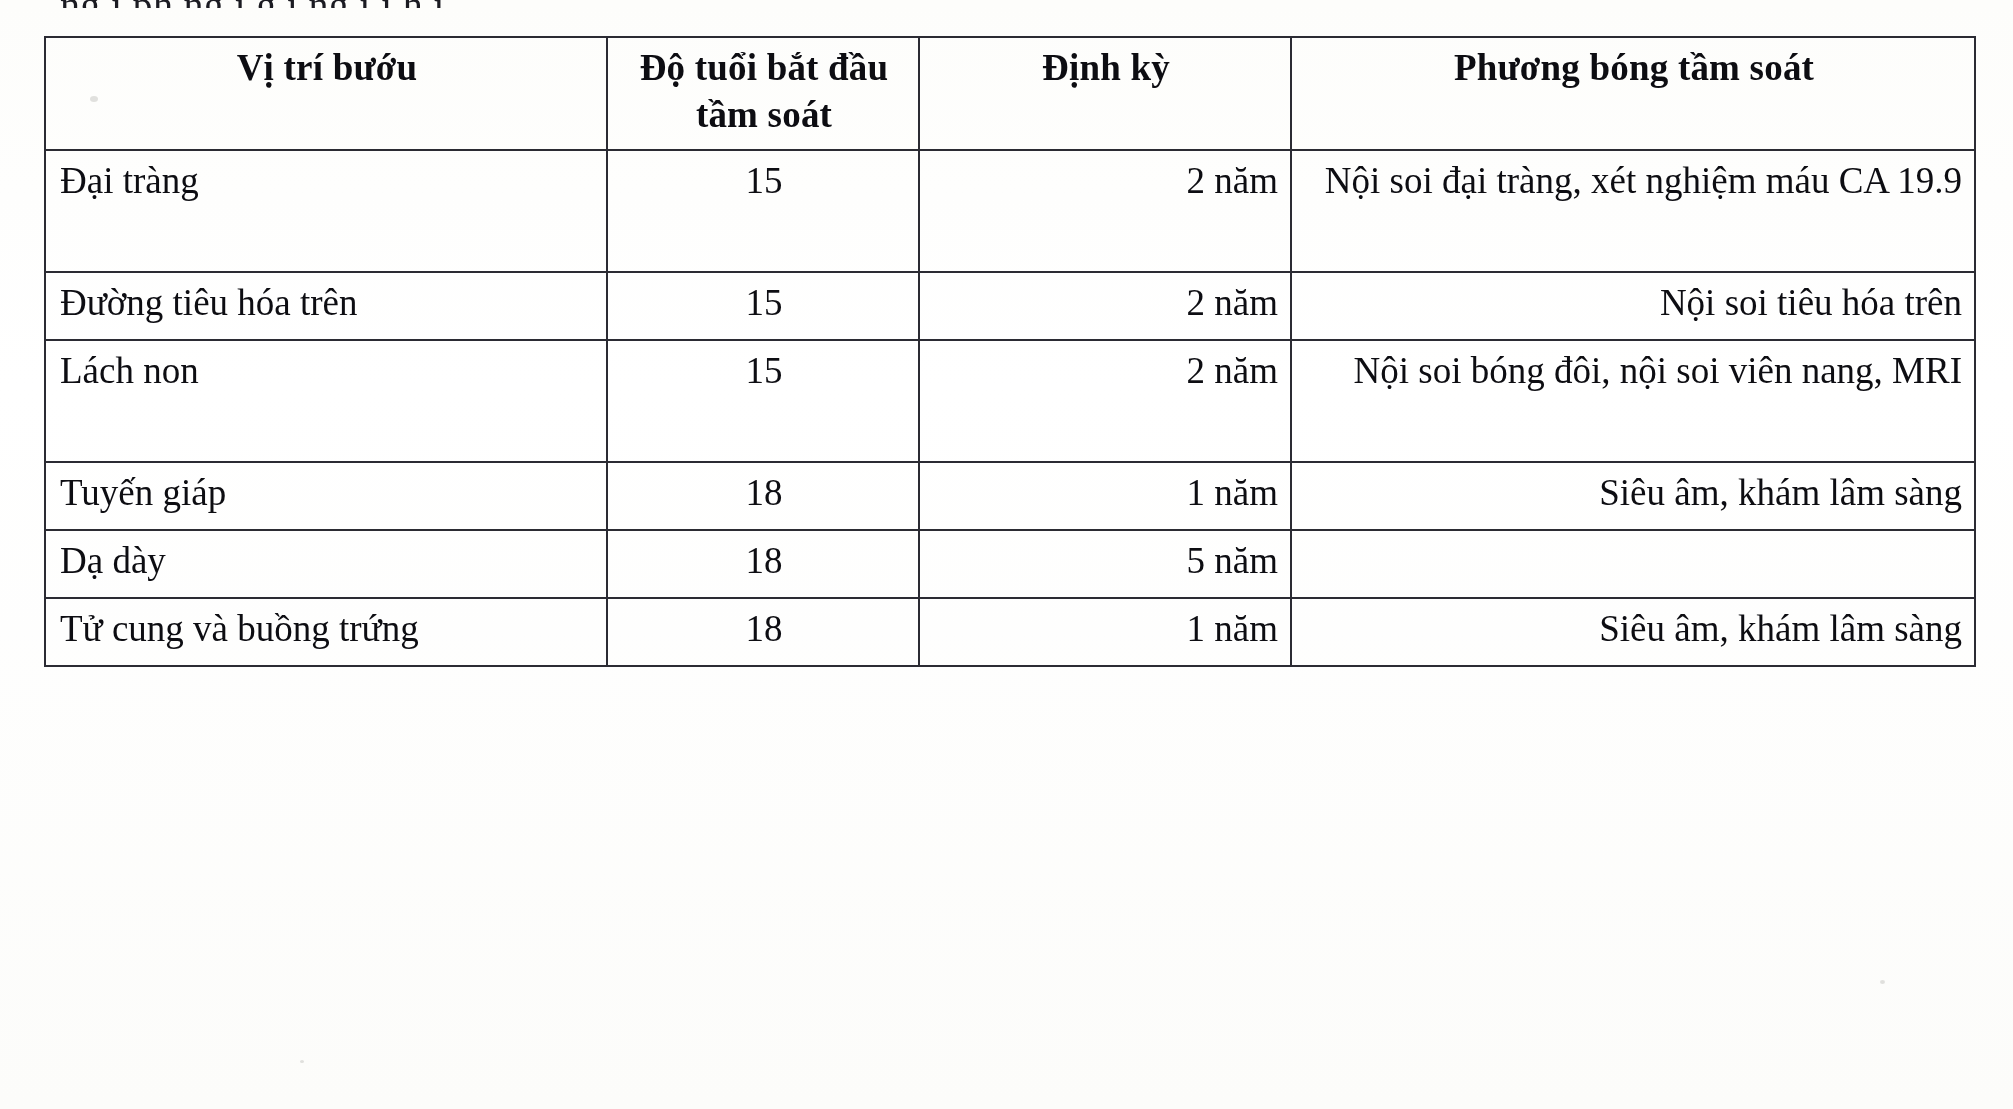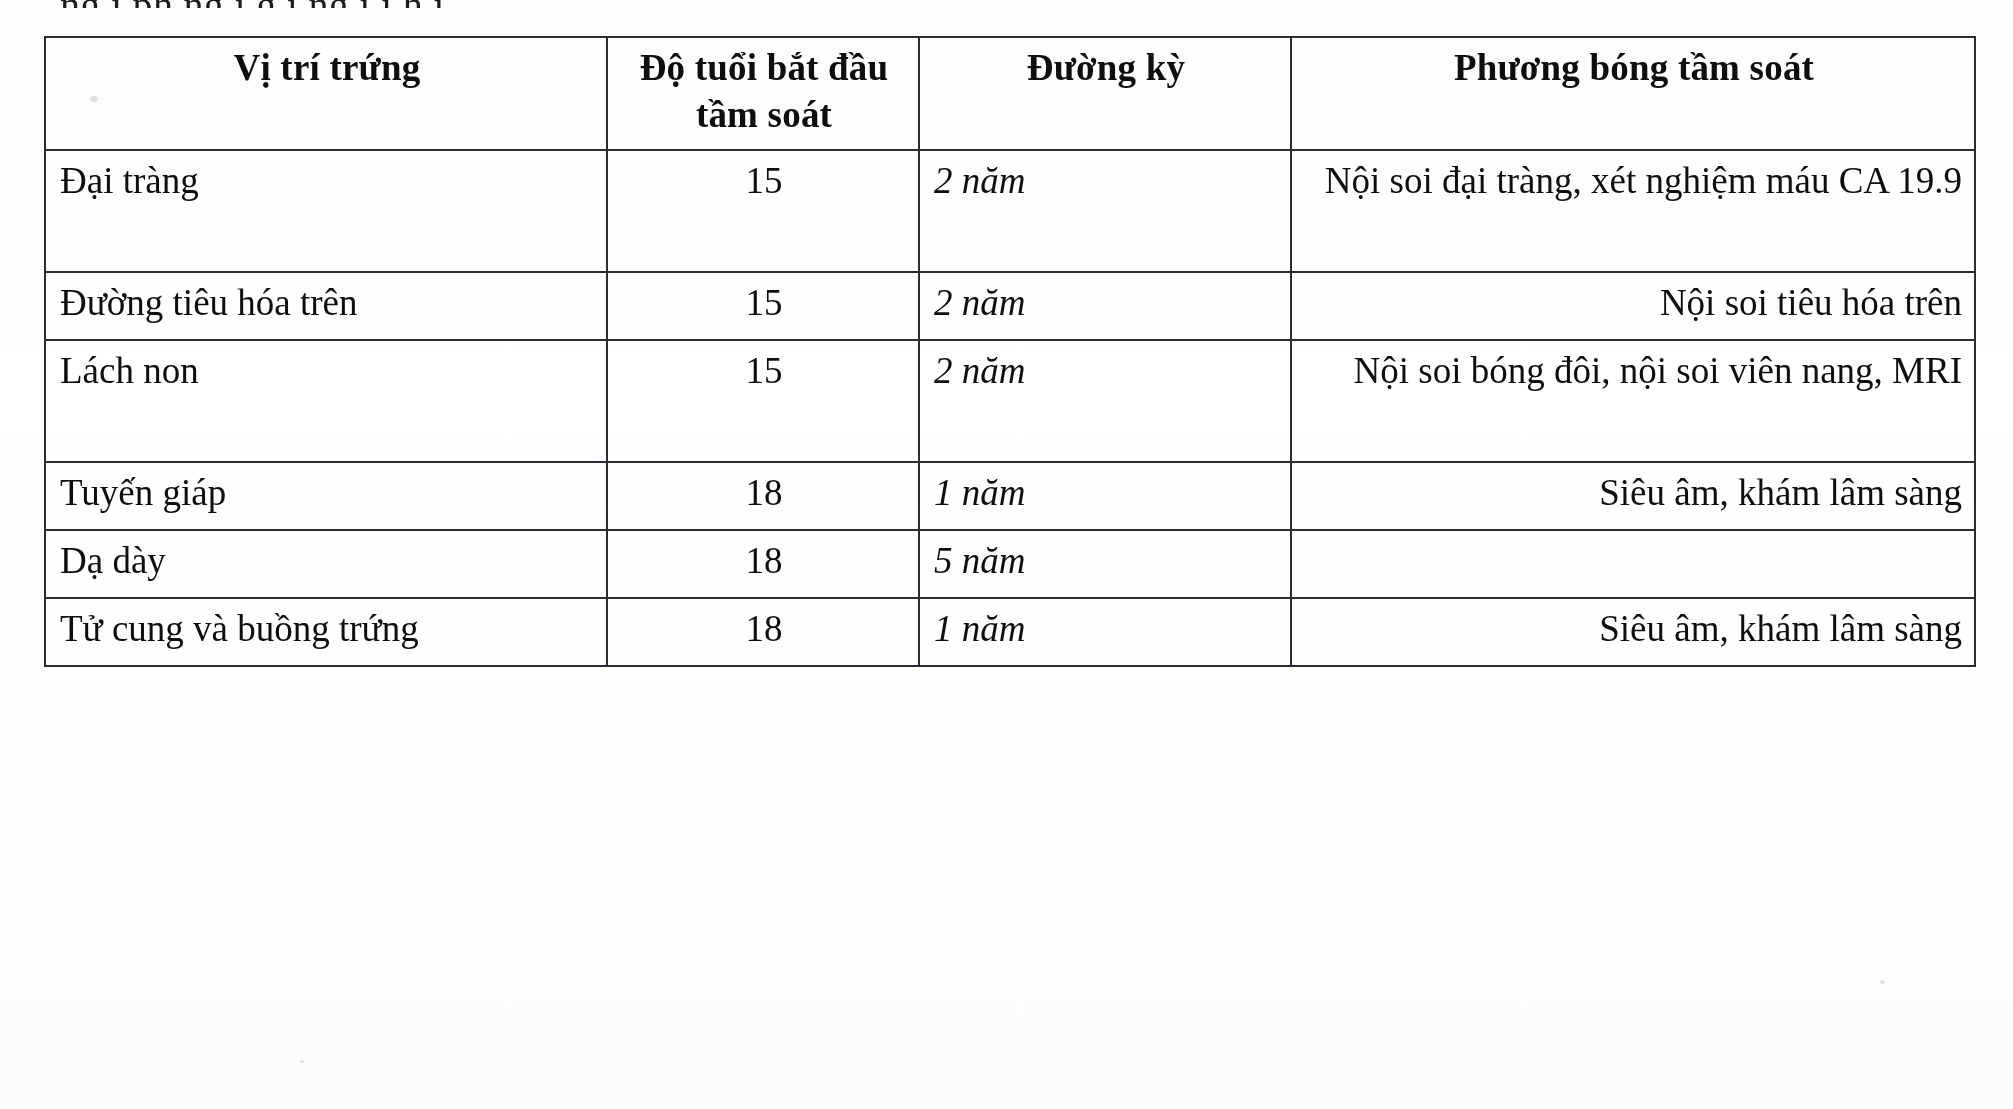--- a/index.html
+++ b/index.html
@@ -81,23 +81,22 @@
   }
 
   td.site {
     text-align: left;
     white-space: pre-line;
   }
   td.age {
     text-align: center;
   }
   td.freq {
-    text-align: left;
+    text-align: right;
     white-space: pre-line;
-    font-style: italic;
   }
   td.method {
     text-align: right;
     white-space: pre-line;
   }
 
   
   tr.r-tall td { height: 104px; }
   tr.r-short td { height: 50px; }
 
@@ -126,23 +125,23 @@
   <div class="table-wrap">
     <table class="screening">
       <colgroup>
         <col class="c0">
           <col class="c1">
           <col class="c2">
           <col class="c3">
       </colgroup>
       <thead>
         <tr>
-          <th class="h-site">Vị trí trứng</th>
+          <th class="h-site">Vị trí bướu</th>
           <th class="h-age">Độ tuổi bắt đầu tầm soát</th>
-          <th class="h-freq">Đường kỳ</th>
+          <th class="h-freq">Định kỳ</th>
           <th class="h-method">Phương bóng tầm soát</th>
         </tr>
       </thead>
       <tbody>
         <tr class="r-tall">
           <td class="site">Đại tràng</td>
           <td class="age">15</td>
           <td class="freq">2 năm</td>
           <td class="method">Nội soi đại tràng, xét nghiệm máu CA 19.9</td>
         </tr>

